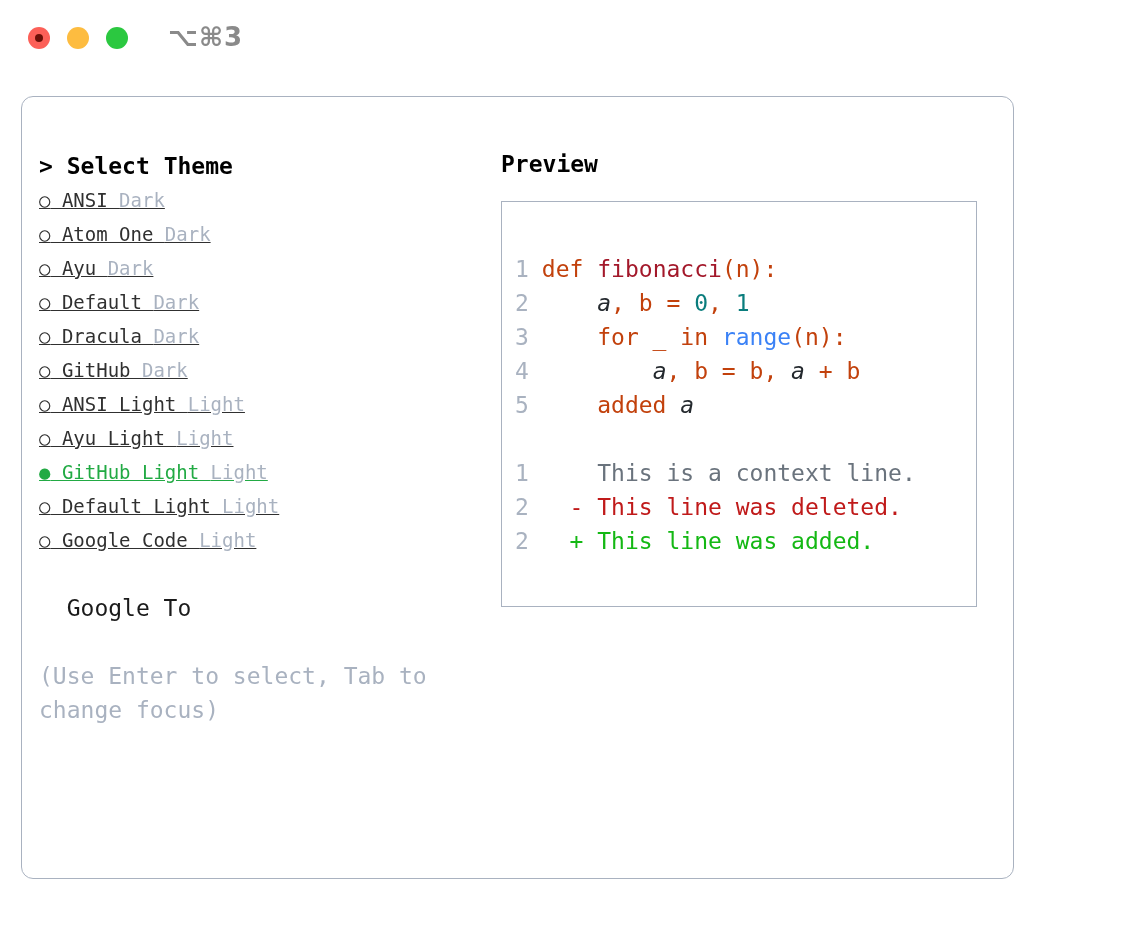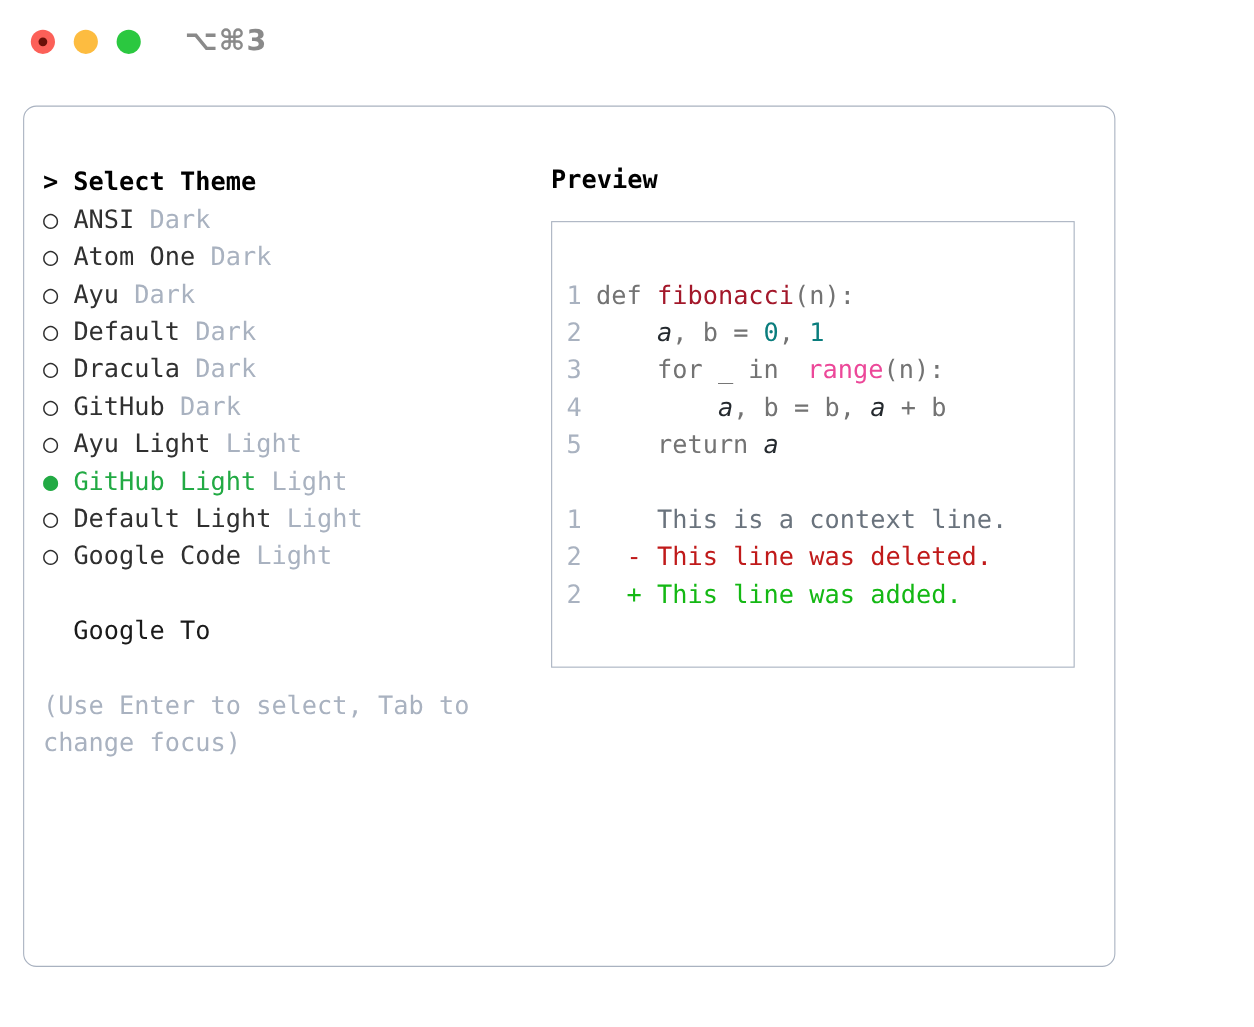--- a/index.html
+++ b/index.html
@@ -97,24 +97,25 @@
 
   
   .section-head {
     font-size: 23px;
     font-weight: bold;
     color: #000000;
     line-height: 34px;
     white-space: pre;
   }
   .list-row {
-    font-size: 23px;
+    font-size: 19px;
     line-height: 34px;
     color: #303030;
     white-space: pre;
+    text-decoration: underline;
   }
   .list-row .marker { color: #303030; }
   .list-row .tag { color: #a9b2c0; }
   .list-row.selected,
   .list-row.selected .marker,
   .list-row.selected .name { color: #22aa44; }
   .list-row.selected .tag { color: #a9b2c0; }
 
   .spacer-sm { height: 34px; }
 
@@ -159,24 +160,24 @@
     font-size: 23px;
     line-height: 34px;
     white-space: pre;
   }
   .ln {
     color: #a9b2c0;
     display: inline-block;
     width: 13px;
     text-align: right;
   }
-  .c-plain { color: #737373; }
+  .c-plain { color: #c2410c; }
   .c-fn    { color: #a3182a; }
   .c-num   { color: #0a7d7d; }
-  .c-kw    { color: #ec4899; margin-left: 12px; }
+  .c-kw    { color: #3b82f6; }
   .c-var   { color: #24292e; font-style: italic; }
   .c-ctx   { color: #6a737d; margin-top: 12px; }
   .c-del   { color: #c01a1a; }
   .c-add   { color: #14b814; }
   .code-gap { height: 34px; }
 </style>
 </head>
 <body>
 
 <div class="window">
@@ -195,20 +196,21 @@
     <div class="col-left">
       <div class="section-head"><span>&gt; </span><span>Select Theme</span></div>
 
       <div id="theme-list">
           <div class="list-row"><span class="marker">○</span><span class="name"> ANSI </span><span class="tag">Dark</span></div>
           <div class="list-row"><span class="marker">○</span><span class="name"> Atom One </span><span class="tag">Dark</span></div>
           <div class="list-row"><span class="marker">○</span><span class="name"> Ayu </span><span class="tag">Dark</span></div>
           <div class="list-row"><span class="marker">○</span><span class="name"> Default </span><span class="tag">Dark</span></div>
           <div class="list-row"><span class="marker">○</span><span class="name"> Dracula </span><span class="tag">Dark</span></div>
           <div class="list-row"><span class="marker">○</span><span class="name"> GitHub </span><span class="tag">Dark</span></div>
+          <div class="list-row"><span class="marker">○</span><span class="name"> ANSI Light </span><span class="tag">Light</span></div>
           <div class="list-row"><span class="marker">○</span><span class="name"> Ayu Light </span><span class="tag">Light</span></div>
           <div class="list-row selected"><span class="marker">●</span><span class="name"> GitHub Light </span><span class="tag">Light</span></div>
           <div class="list-row"><span class="marker">○</span><span class="name"> Default Light </span><span class="tag">Light</span></div>
           <div class="list-row"><span class="marker">○</span><span class="name"> Google Code </span><span class="tag">Light</span></div>
         </div>
 
       <div class="spacer-sm"></div>
 
       <div class="applyto-head">  Google To</div>
 
@@ -221,21 +223,21 @@
     <div class="col-right">
       <div class="preview-label">Preview</div>
 
       <div class="code-box">
         <div class="code-inner">
           <div id="code-lines">
               <div class="code-line"><span class="ln">1</span><span class="c-plain"> def </span><span class="c-fn">fibonacci</span><span class="c-plain">(n):</span></div>
               <div class="code-line"><span class="ln">2</span><span class="c-plain">     </span><span class="c-var">a</span><span class="c-plain">, b = </span><span class="c-num">0</span><span class="c-plain">, </span><span class="c-num">1</span></div>
               <div class="code-line"><span class="ln">3</span><span class="c-plain">     for _ in </span><span class="c-kw">range</span><span class="c-plain">(n):</span></div>
               <div class="code-line"><span class="ln">4</span><span class="c-plain">         </span><span class="c-var">a</span><span class="c-plain">, b = b, </span><span class="c-var">a</span><span class="c-plain"> + b</span></div>
-              <div class="code-line"><span class="ln">5</span><span class="c-plain">     return </span><span class="c-var">a</span></div>
+              <div class="code-line"><span class="ln">5</span><span class="c-plain">     added </span><span class="c-var">a</span></div>
             </div>
           <div class="code-gap"></div>
           <div id="diff-lines">
               <div class="code-line"><span class="ln">1</span><span class="c-ctx">     </span><span class="c-ctx">This is a context line.</span></div>
               <div class="code-line"><span class="ln">2</span><span class="c-del">   - </span><span class="c-del">This line was deleted.</span></div>
               <div class="code-line"><span class="ln">2</span><span class="c-add">   + </span><span class="c-add">This line was added.</span></div>
             </div>
         </div>
       </div>
     </div>

